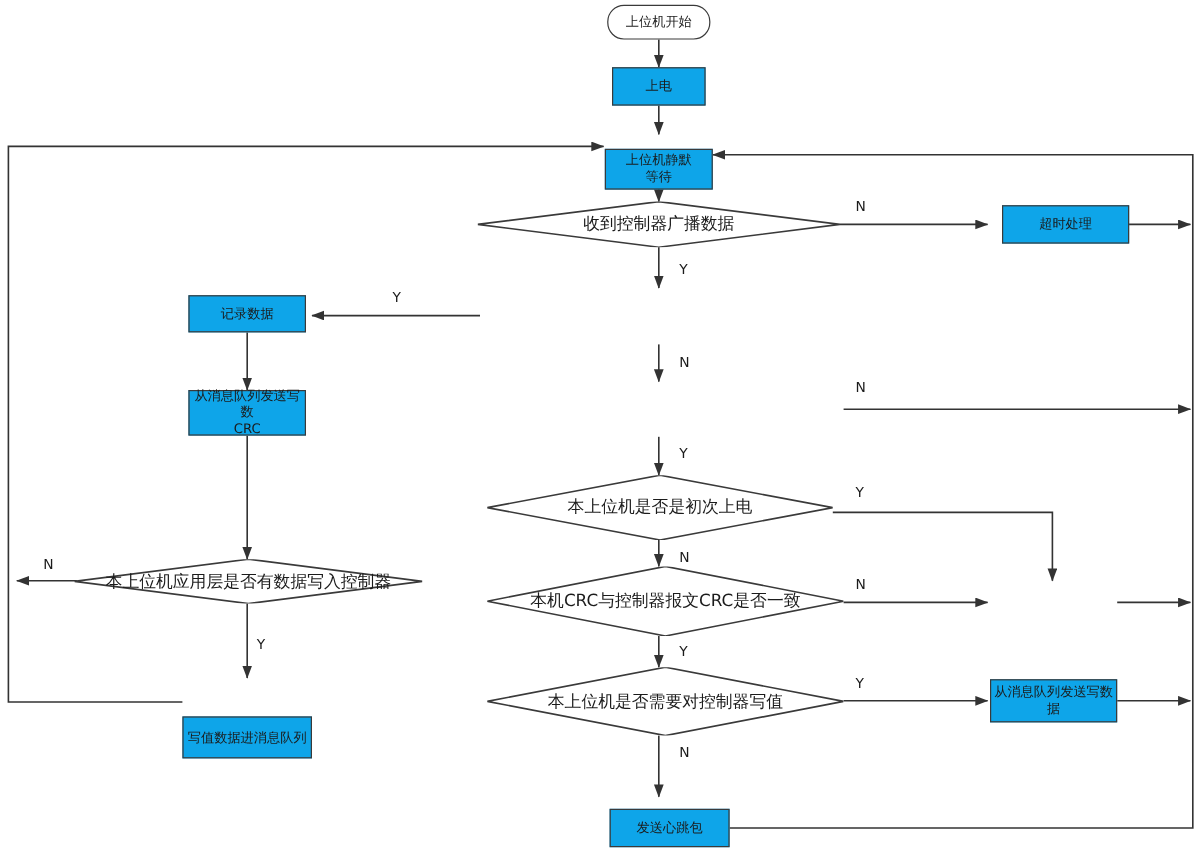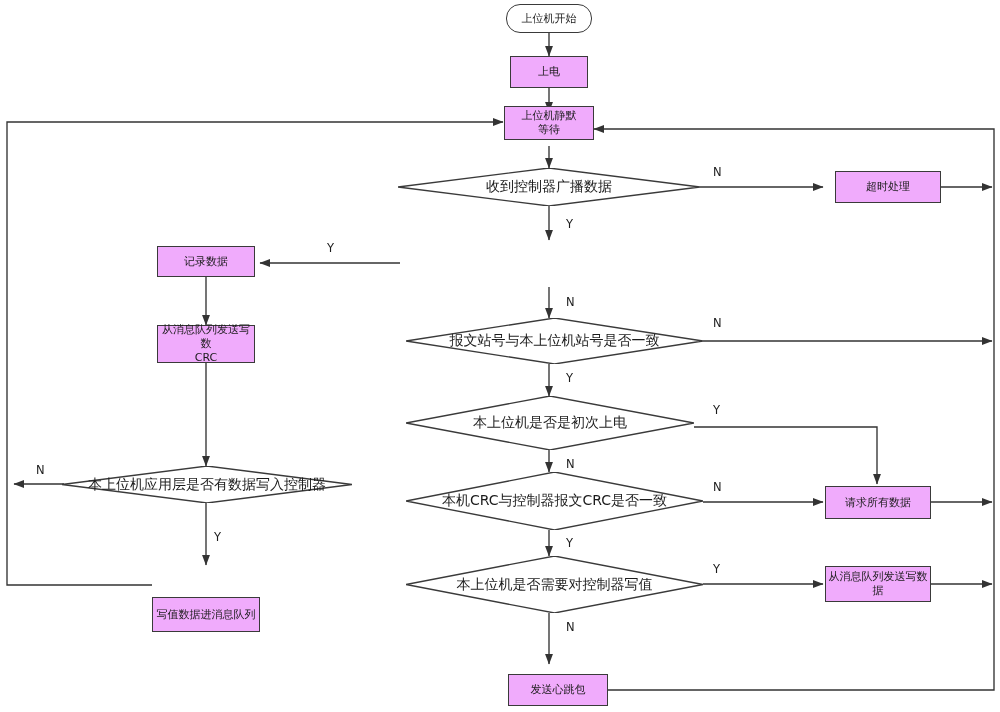--- a/index.html
+++ b/index.html
@@ -1,21 +1,21 @@
 <!DOCTYPE html>
 <html><head>
 <meta charset="utf-8">
 <style>
   html,body{margin:0;padding:0;background:#ffffff;}
   body{font-family:"DejaVu Sans","Liberation Sans",sans-serif;}
   #canvas{position:relative;width:1000px;height:712px;background:#ffffff;overflow:hidden;padding-left:39px;}
   svg#wires{position:absolute;left:0;top:0;width:1000px;height:712px;}
   .node{position:absolute;box-sizing:border-box;display:flex;align-items:center;justify-content:center;
         text-align:center;line-height:1.25;color:#1b1b1b;font-size:11px;}
-  .rect{border:1.4px solid #3a3a3a;background:#f0abfc;}
+  .rect{border:1.4px solid #3a3a3a;background:#0ea5e9;}
   .term{border:1.4px solid #3a3a3a;background:#ffffff;border-radius:14px;}
   .diamond-wrap{position:absolute;}
   .diamond-wrap svg{position:absolute;left:0;top:0;}
   .diamond-label{position:absolute;left:0;top:0;width:100%;height:100%;
         display:flex;align-items:center;justify-content:center;font-size:14px;color:#1b1b1b;
         text-align:center;pointer-events:none;}
   .elabel{position:absolute;font-size:11.5px;color:#1b1b1b;font-family:"DejaVu Sans","Liberation Sans",sans-serif;}
 </style>
 </head>
 <body>
@@ -82,21 +82,21 @@
   </svg>
 
   <div class="node term" style="left:506px;top:4px;width:86px;height:29px;">
     <span>上位机开始</span>
   </div>
 
   <div class="node rect" style="left:510px;top:56px;width:78px;height:32px;">
     <span>上电</span>
   </div>
 
-  <div class="node rect" style="left:504px;top:106px;width:90px;height:34px;flex-direction:column;">
+  <div class="node rect" style="left:504px;top:124px;width:90px;height:34px;flex-direction:column;">
     <span>上位机静默</span>
     <span>等待</span>
   </div>
 
   <div class="diamond-wrap" style="left:398px;top:168px;width:302px;height:38px;">
     <svg width="302" height="38">
       <polygon points="151,0 302,19 151,38 0,19" fill="#ffffff" stroke="#3a3a3a" stroke-width="1.35"></polygon>
     </svg>
     <div class="diamond-label">收到控制器广播数据</div>
   </div>
@@ -108,37 +108,28 @@
 
   <div class="node rect" style="left:157px;top:246px;width:98px;height:31px;">
     <span>记录数据</span>
   </div>
 
   <div class="node rect" style="left:157px;top:325px;width:98px;height:38px;flex-direction:column;">
     <span>从消息队列发送写数</span>
     <span>CRC</span>
   </div>
 
-  <div class="diamond-wrap" style="left:406px;top:318px;width:297px;height:46px;">
-    <svg width="297" height="46">
-      <polygon points="148.5,0 297,23 148.5,46 0,23" fill="#ffffff" stroke="#3a3a3a" stroke-width="1.35"></polygon>
-    </svg>
-    <div class="diamond-label">报文站号与本上位机站号是否一致</div>
-  </div>
 
   <div class="diamond-wrap" style="left:406px;top:396px;width:288px;height:54px;">
     <svg width="288" height="54">
       <polygon points="144,0 288,27 144,54 0,27" fill="#ffffff" stroke="#3a3a3a" stroke-width="1.35"></polygon>
     </svg>
     <div class="diamond-label">本上位机是否是初次上电</div>
   </div>
 
-  <div class="node rect" style="left:825px;top:486px;width:106px;height:33px;">
-    <span>请求所有数据</span>
-  </div>
 
   <div class="diamond-wrap" style="left:406px;top:472px;width:297px;height:58px;">
     <svg width="297" height="58">
       <polygon points="148.5,0 297,29 148.5,58 0,29" fill="#ffffff" stroke="#3a3a3a" stroke-width="1.35"></polygon>
     </svg>
     <div class="diamond-label">本机CRC与控制器报文CRC是否一致</div>
   </div>
 
   <div class="diamond-wrap" style="left:62px;top:466px;width:290px;height:37px;">
     <svg width="290" height="37">

